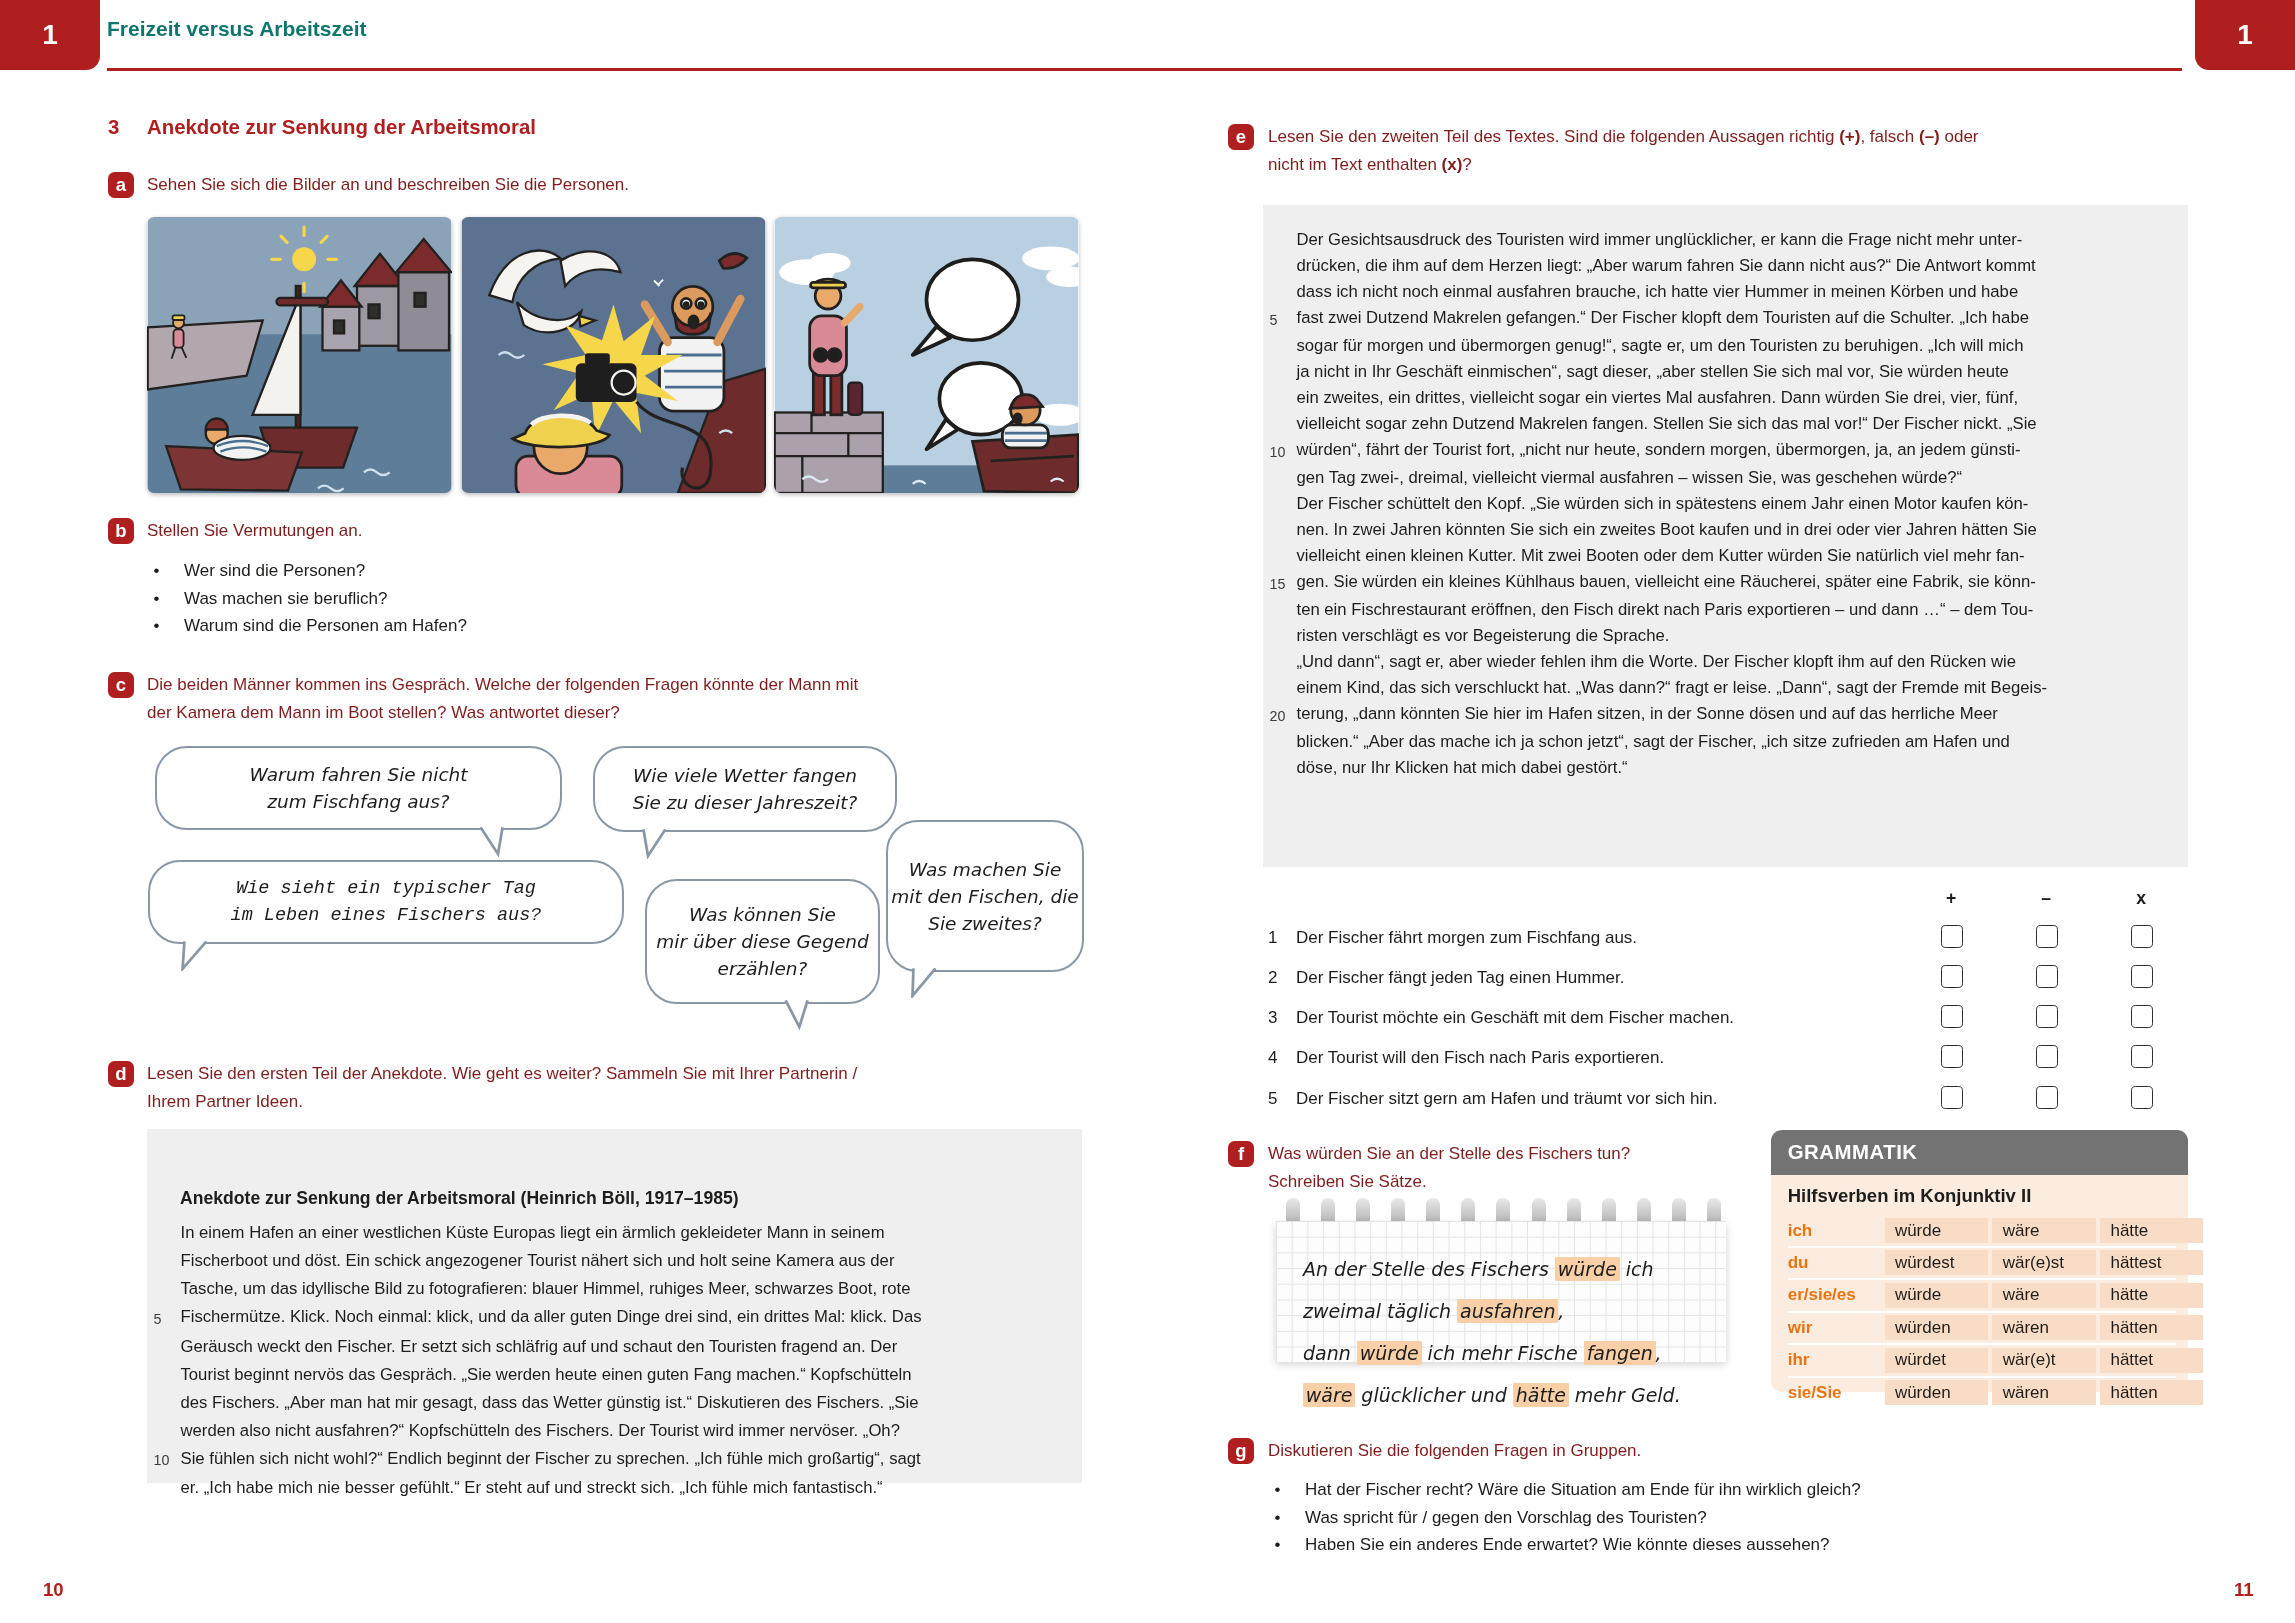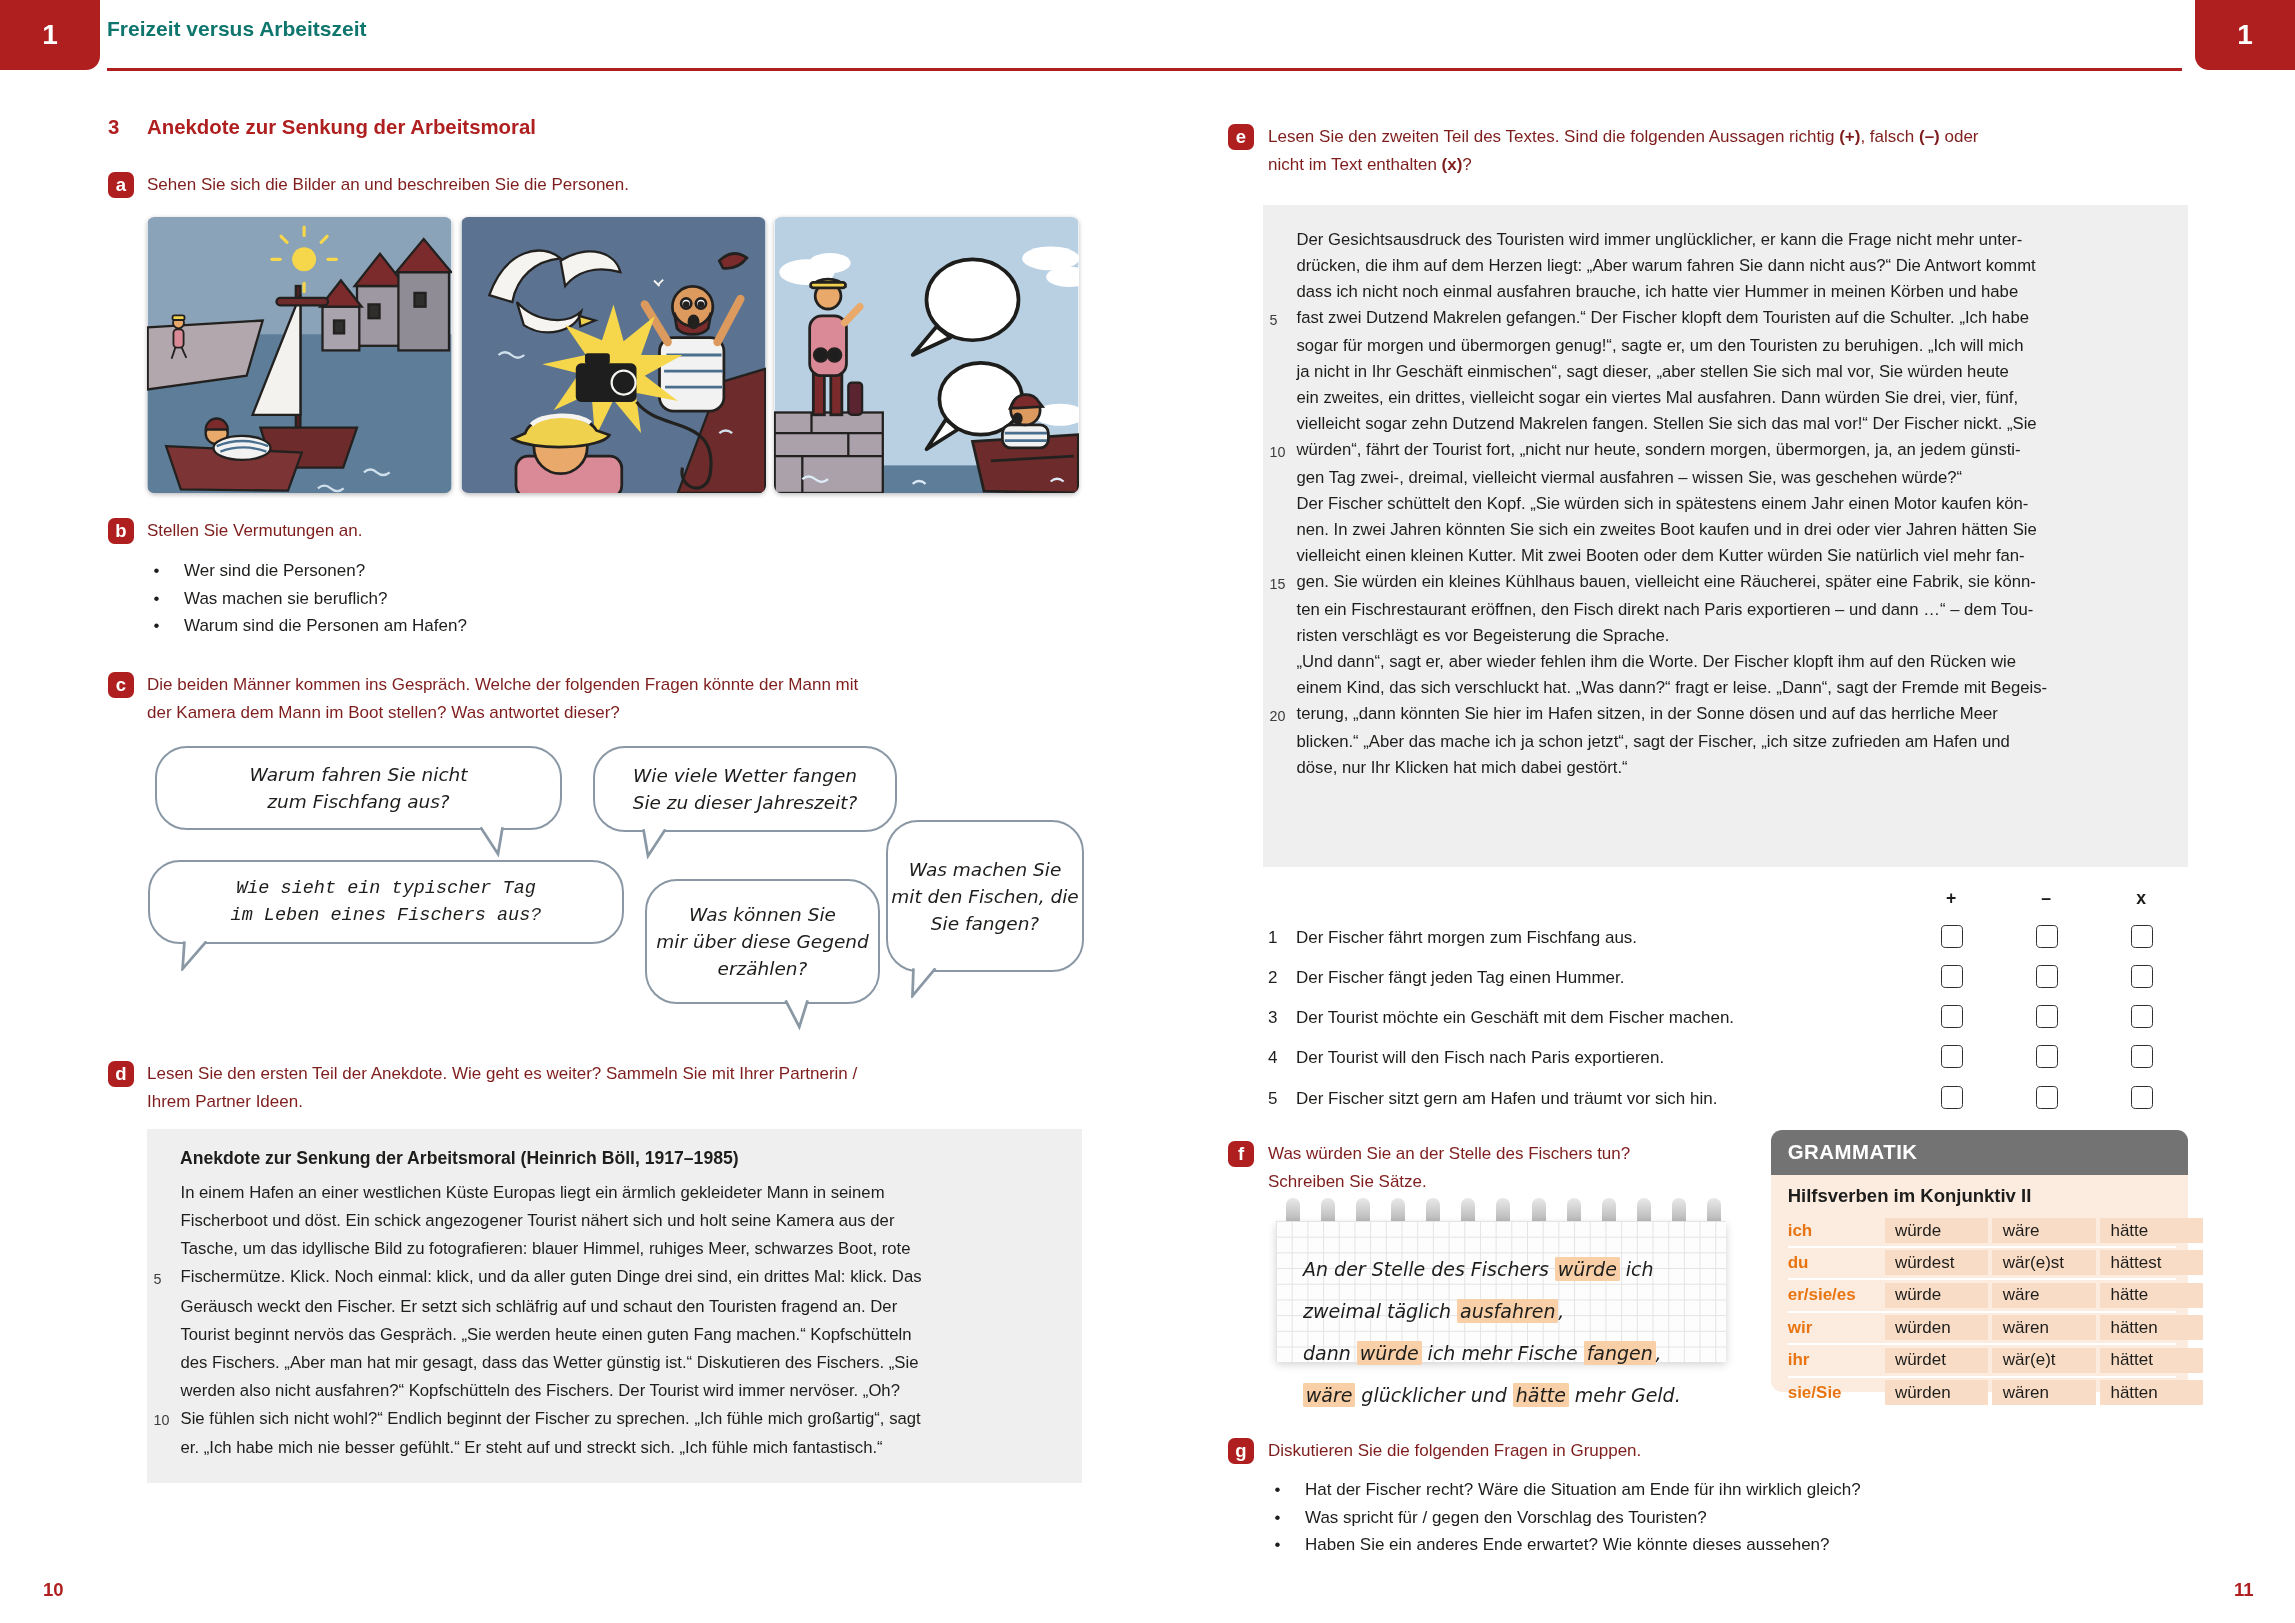--- a/index.html
+++ b/index.html
@@ -300,36 +300,36 @@
     <span>Was können Sie</span>
     <span>mir über diese Gegend</span>
     <span>erzählen?</span>
     <svg class="tail" style="left:134px;bottom:-28px;" viewBox="0 0 72 64">
       <path d="M10 0 L40 58 L58 0" fill="#fff" stroke="#8a98a5" stroke-width="6"></path>
       </svg>
   </div>
   <div class="bubble" style="left:886px;top:820px;width:194px;height:148px;">
     <span>Was machen Sie</span>
     <span>mit den Fischen, die</span>
-    <span>Sie fangen?</span>
+    <span>Sie zweites?</span>
     <svg class="tail" style="left:18.5px;bottom:-28px;" viewBox="0 0 72 64">
       <path d="M14 0 L12 60 L62 0" fill="#fff" stroke="#8a98a5" stroke-width="6"></path>
       </svg>
   </div>
 
   <div class="abs badge" style="left:108px;top:1061px;">
     <span>d</span>
     </div>
   <div class="abs instr" style="left:147px;top:1060px;width:949px;">
     <span>Lesen Sie den ersten Teil der Anekdote. Wie geht es weiter? Sammeln Sie mit Ihrer Partnerin /</span><br>
     <span>Ihrem Partner Ideen.</span>
   </div>
 
   <div class="abs graybox" style="left:147px;top:1129px;width:935px;height:354px;padding:0;">
-    <div class="box-title" style="padding:19.4px 23px 9.3px 33px;">Anekdote zur Senkung der Arbeitsmoral (Heinrich Böll, 1917–1985)</div>
+    <div class="box-title" style="padding:19.4px 23px 9.3px 33px;margin-top:40px;">Anekdote zur Senkung der Arbeitsmoral (Heinrich Böll, 1917–1985)</div>
     <div style="padding:0 21px 0 6.5px;font-size:16.7px;line-height:28px;">
       <div class="tl">
           <span class="ln"></span>
           <span>In einem Hafen an einer westlichen Küste Europas liegt ein ärmlich gekleideter Mann in seinem</span>
         </div>
       <div class="tl">
           <span class="ln"></span>
           <span>Fischerboot und döst. Ein schick angezogener Tourist nähert sich und holt seine Kamera aus der</span>
         </div>
       <div class="tl">

